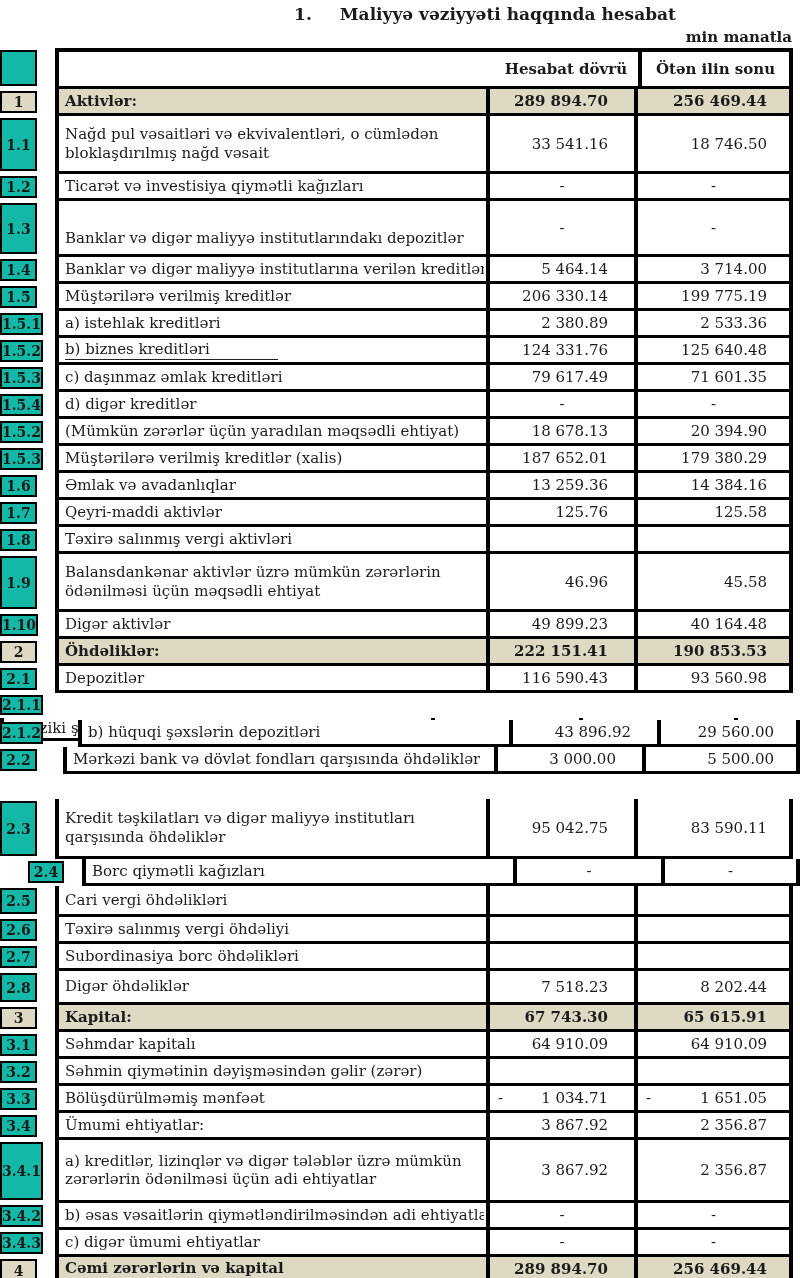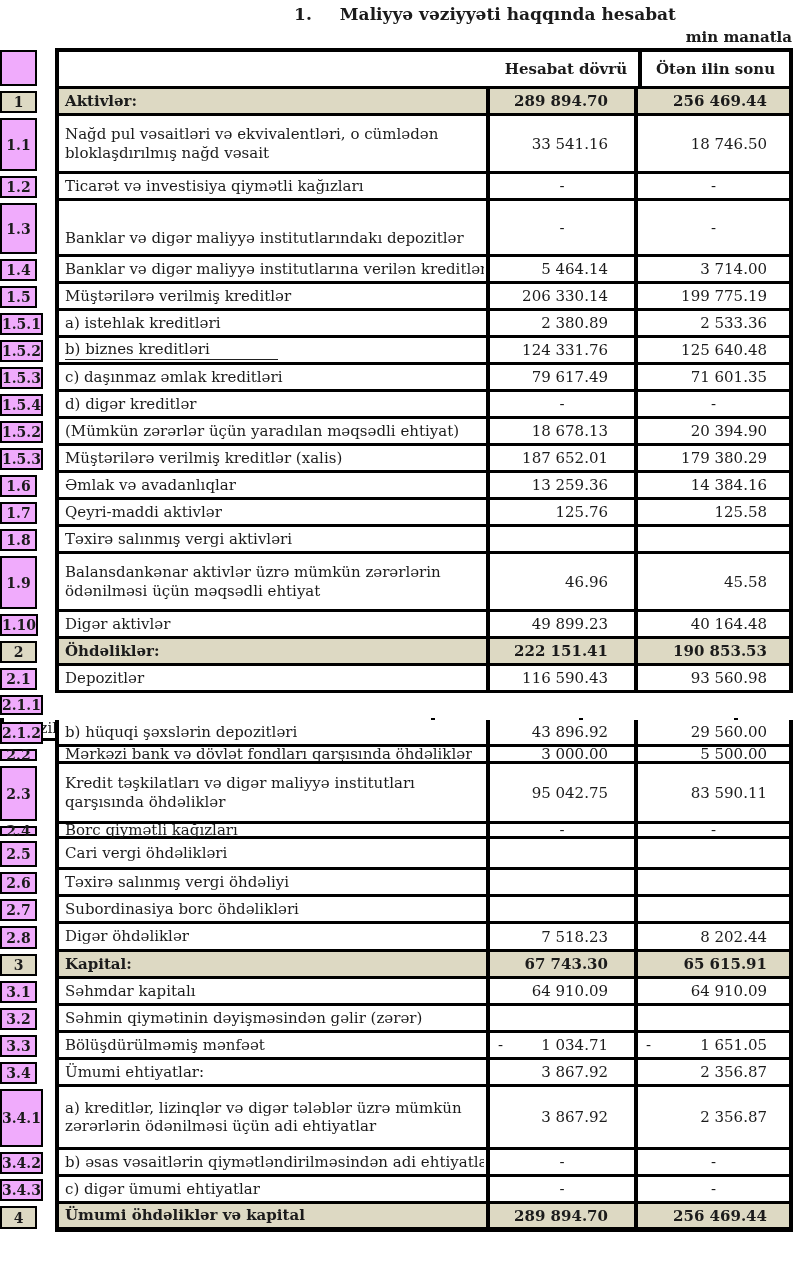--- a/index.html
+++ b/index.html
@@ -16,21 +16,21 @@
   .title-line .tnum { margin-right: 28px; }
   .unit-line {
     text-align: right; font-weight: bold; font-size: 15px;
     padding-right: 8px; margin-top: 4px; margin-bottom: 2px;
   }
   .tbl { width: 800px; }
   .row { display: flex; align-items: stretch; }
   .numcell { width: 37px; margin-right: 18px; display: flex; }
   .numbox {
     flex: 1; margin: 2px 0 3px 0; border: 2px solid #000;
-    background: #f0abfc; display: flex; align-items: center; justify-content: center;
+    background: #14b8a6; display: flex; align-items: center; justify-content: center;
     font-weight: bold; font-size: 14px;
   }
   .main {
     width: 738px; display: flex;
     border-left: 4px solid #000; border-right: 4px solid #000;
     border-bottom: 3px solid #000; background: #ffffff;
   }
   .row-header .main { border-top: 4px solid #000; }
   .row:last-child .main { border-bottom: 5px solid #000; }
   .c-label {
@@ -313,57 +313,57 @@
         <div class="numbox">2.1.1</div>
       </div>
       <div class="main">
         <div class="c-label">
           <span>a) fiziki şəxslərin depozitləri</span>
         </div>
         <div class="c-v1">72 693.51</div>
         <div class="c-v2">64 000.98</div>
       </div>
     </div>
-    <div class="row" style="height: 27px;">
+    <div class="row" style="height: 27px; gap: 23px;">
       <div class="numcell">
         <div class="numbox">2.1.2</div>
       </div>
       <div class="main">
         <div class="c-label">
           <span>b) hüquqi şəxslərin depozitləri</span>
         </div>
         <div class="c-v1">43 896.92</div>
         <div class="c-v2">29 560.00</div>
       </div>
     </div>
-    <div class="row" style="height: 17px;">
+    <div class="row" style="height: 27px; gap: 8px;">
       <div class="numcell">
         <div class="numbox">2.2</div>
       </div>
       <div class="main">
         <div class="c-label clip">
           <span>Mərkəzi bank və dövlət fondları qarşısında öhdəliklər</span>
         </div>
         <div class="c-v1">3 000.00</div>
         <div class="c-v2">5 500.00</div>
       </div>
     </div>
-    <div class="row" style="height: 60px;">
+    <div class="row" style="height: 60px; margin-top: 25px;">
       <div class="numcell">
         <div class="numbox">2.3</div>
       </div>
       <div class="main">
         <div class="c-label">
           <span>Kredit təşkilatları və digər maliyyə institutları qarşısında öhdəliklər</span>
         </div>
         <div class="c-v1">95 042.75</div>
         <div class="c-v2">83 590.11</div>
       </div>
     </div>
-    <div class="row" style="height: 15px;">
+    <div class="row" style="height: 27px; margin-left: 28px;">
       <div class="numcell">
         <div class="numbox">2.4</div>
       </div>
       <div class="main">
         <div class="c-label">
           <span>Borc qiymətli kağızları</span>
         </div>
         <div class="c-v1 dash">-</div>
         <div class="c-v2 dash">-</div>
       </div>
@@ -397,21 +397,21 @@
         <div class="numbox">2.7</div>
       </div>
       <div class="main">
         <div class="c-label">
           <span>Subordinasiya borc öhdəlikləri</span>
         </div>
         <div class="c-v1"></div>
         <div class="c-v2"></div>
       </div>
     </div>
-    <div class="row" style="height: 28px;">
+    <div class="row" style="height: 34px;">
       <div class="numcell">
         <div class="numbox">2.8</div>
       </div>
       <div class="main">
         <div class="c-label">
           <span>Digər öhdəliklər</span>
         </div>
         <div class="c-v1">7 518.23</div>
         <div class="c-v2">8 202.44</div>
       </div>
@@ -517,19 +517,19 @@
         <div class="c-v1 dash">-</div>
         <div class="c-v2 dash">-</div>
       </div>
     </div>
     <div class="row section" style="height: 28px;">
       <div class="numcell">
         <div class="numbox">4</div>
       </div>
       <div class="main">
         <div class="c-label">
-          <span>Ümumi öhdəliklər və kapital</span>
+          <span>Cəmi zərərlərin və kapital</span>
         </div>
         <div class="c-v1">289 894.70</div>
         <div class="c-v2">256 469.44</div>
       </div>
     </div>
   </div>
 
 </body></html>

